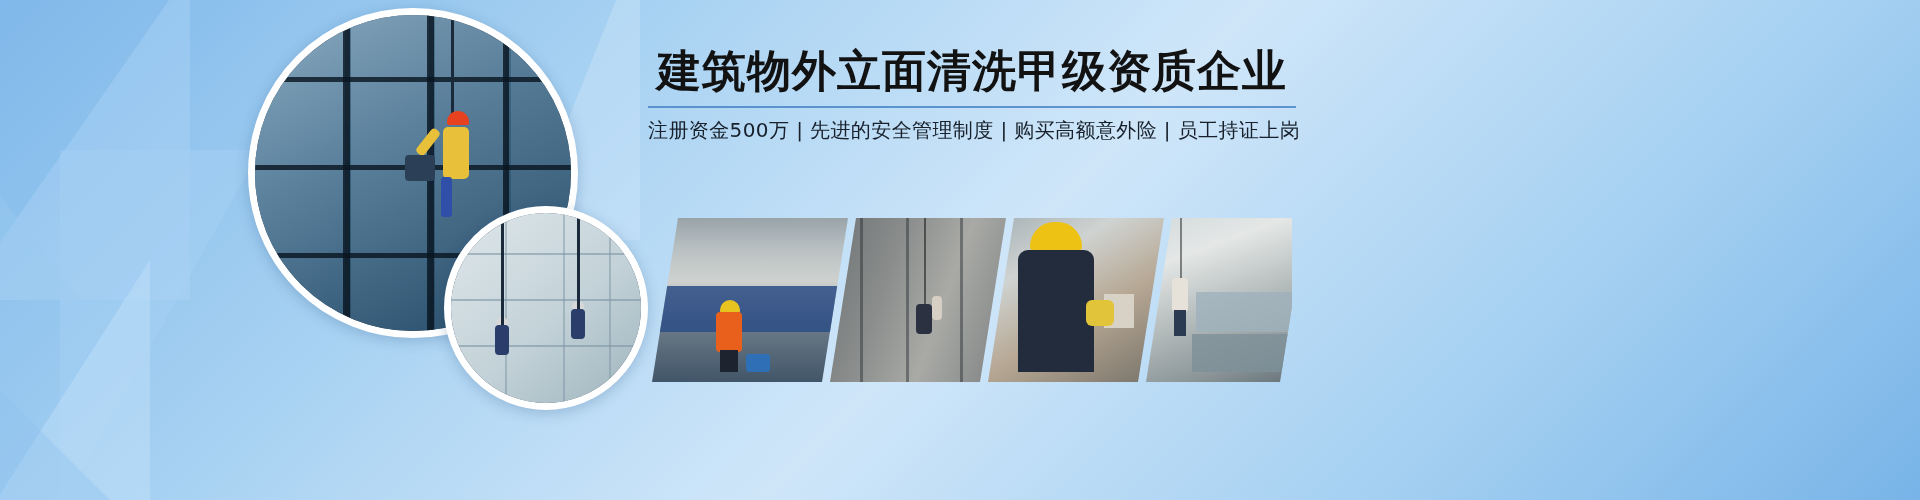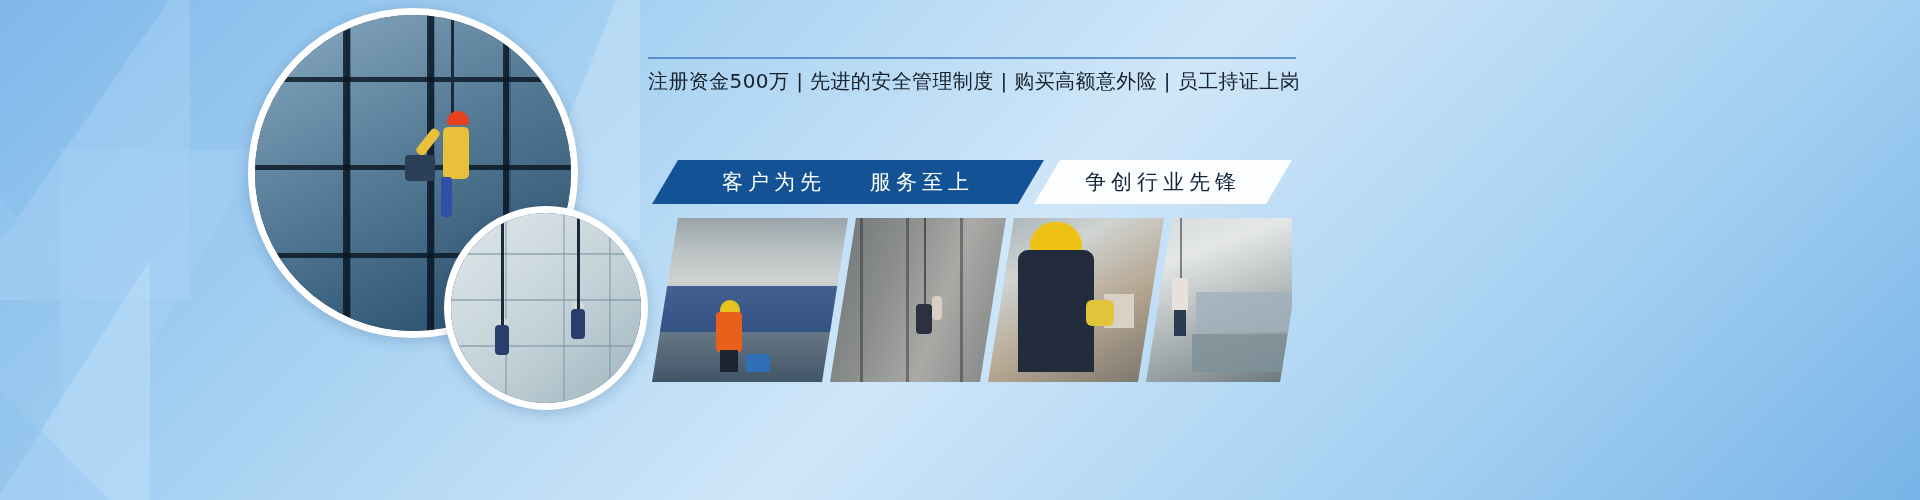--- a/index.html
+++ b/index.html
@@ -170,32 +170,26 @@
       <div class="mini-w" style="left:44px;top:112px;"></div>
       <div class="mini-h" style="left:45px;top:104px;"></div>
       <div class="mini-w" style="left:120px;top:96px;"></div>
       <div class="mini-h" style="left:121px;top:88px;"></div>
       <div class="rope" style="left:50px;top:0;height:112px;"></div>
       <div class="rope" style="left:126px;top:0;height:96px;"></div>
     </div>
   </div>
 
   <div id="headline-block">
+    <div id="main-title">建筑物外立面清洗甲级资质企业</div>
     <div id="title-rule"></div>
     <div id="sub-title">注册资金500万 | 先进的安全管理制度 | 购买高额意外险 | 员工持证上岗</div>
   </div>
 
   <div id="slogan-bar">
-    <div id="slogan-dark">
-      <span>客户为先</span>
-      <span>服务至上</span>
-    </div>
-    <div id="slogan-light">
-      <span>争创行业先锋</span>
-    </div>
   </div>
 
   <div id="photo-strip">
     <div class="shot" id="shot-1">
       <div class="img" id="img-1">
         <div class="band"></div>
           <div class="vest-h"></div>
           <div class="vest"></div>
         <div class="vest-l"></div>
           <div class="pail"></div>

